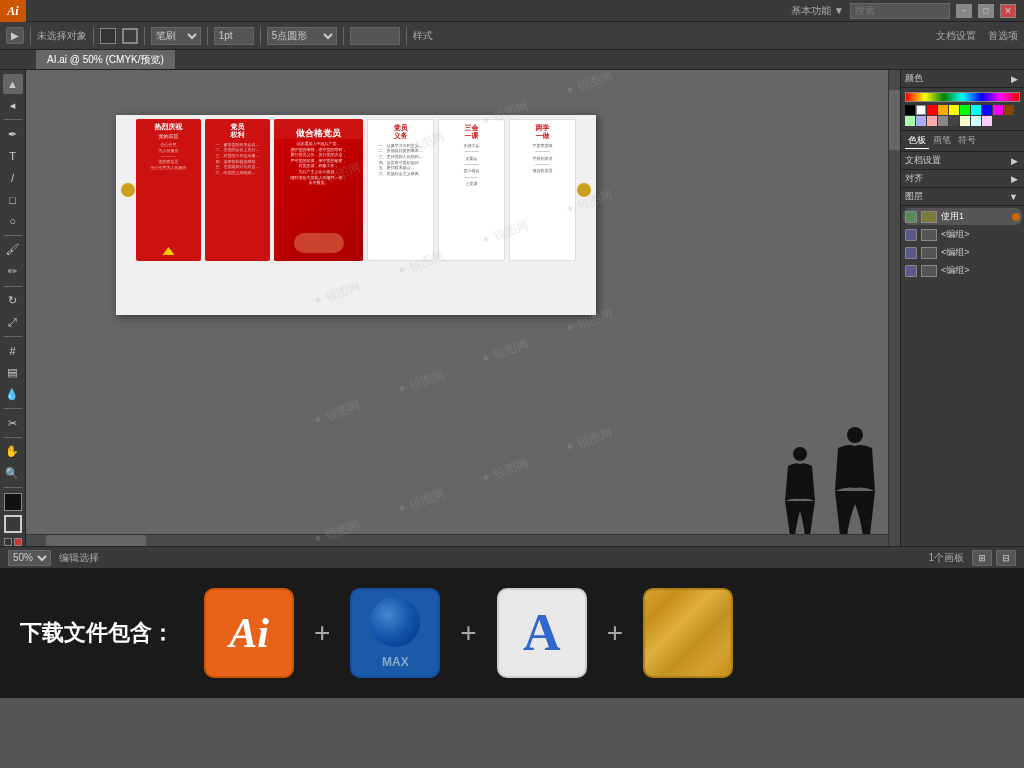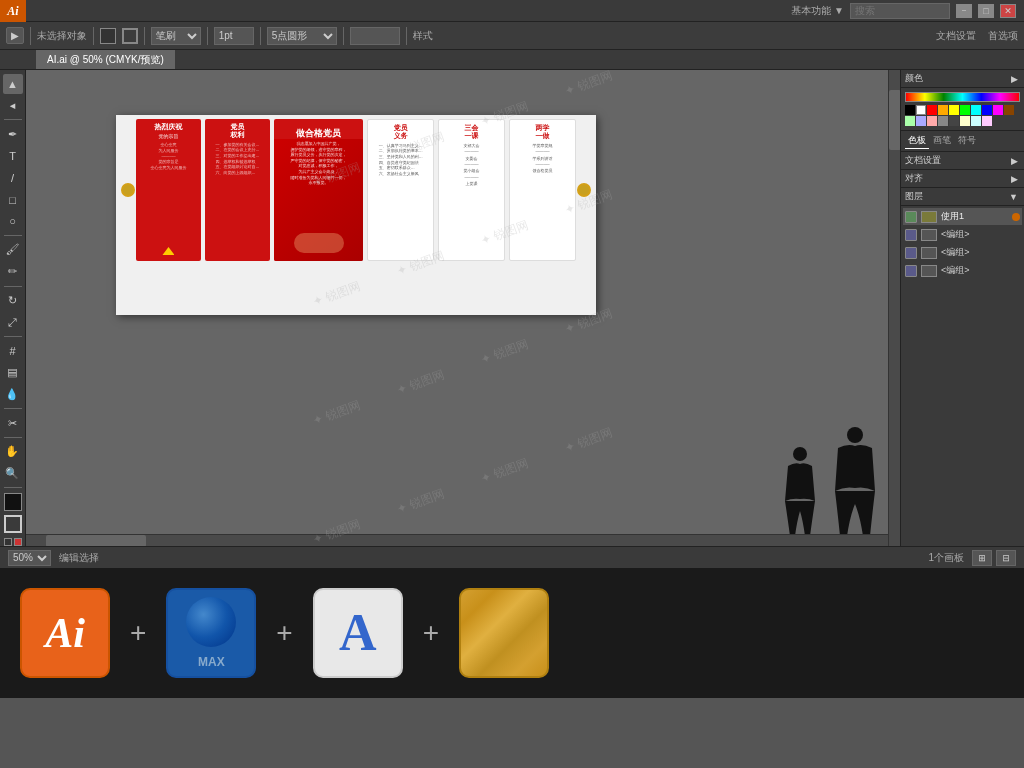--- a/index.html
+++ b/index.html
@@ -248,20 +248,21 @@
     }
     .right-tab.active { color: #fff; border-bottom: 1px solid #fff; }
     .layer-item {
       display: flex;
       align-items: center;
       gap: 4px;
       padding: 2px;
       cursor: pointer;
       color: #ccc;
       font-size: 9px;
+      border-radius: 7px;
     }
     .layer-item.active { background: #555; }
 
     
     #status-bar {
       width: 100%;
       height: 22px;
       background: #3a3a3a;
       display: flex;
       align-items: center;
@@ -701,20 +702,21 @@
   </span>
   <span>编辑选择</span>
   <div style="margin-left:auto;">1个画板</div>
   <div style="display:flex;gap:4px;">
     <div style="width:20px;height:16px;background:#555;border:1px solid #666;cursor:pointer;display:flex;align-items:center;justify-content:center;color:#ccc;font-size:9px;">⊞</div>
     <div style="width:20px;height:16px;background:#555;border:1px solid #666;cursor:pointer;display:flex;align-items:center;justify-content:center;color:#ccc;font-size:9px;">⊟</div>
   </div>
 </div>
 
 <div id="bottom-section">
+  <span class="bottom-title">下载文件包含：</span>
 
   <div class="bottom-icon ai-icon">
     <span class="ai-text">Ai</span>
   </div>
 
   <span class="plus-sign">+</span>
 
   <div class="bottom-icon max-icon">
     <div class="max-sphere"></div>
     <span class="max-text">MAX</span>

